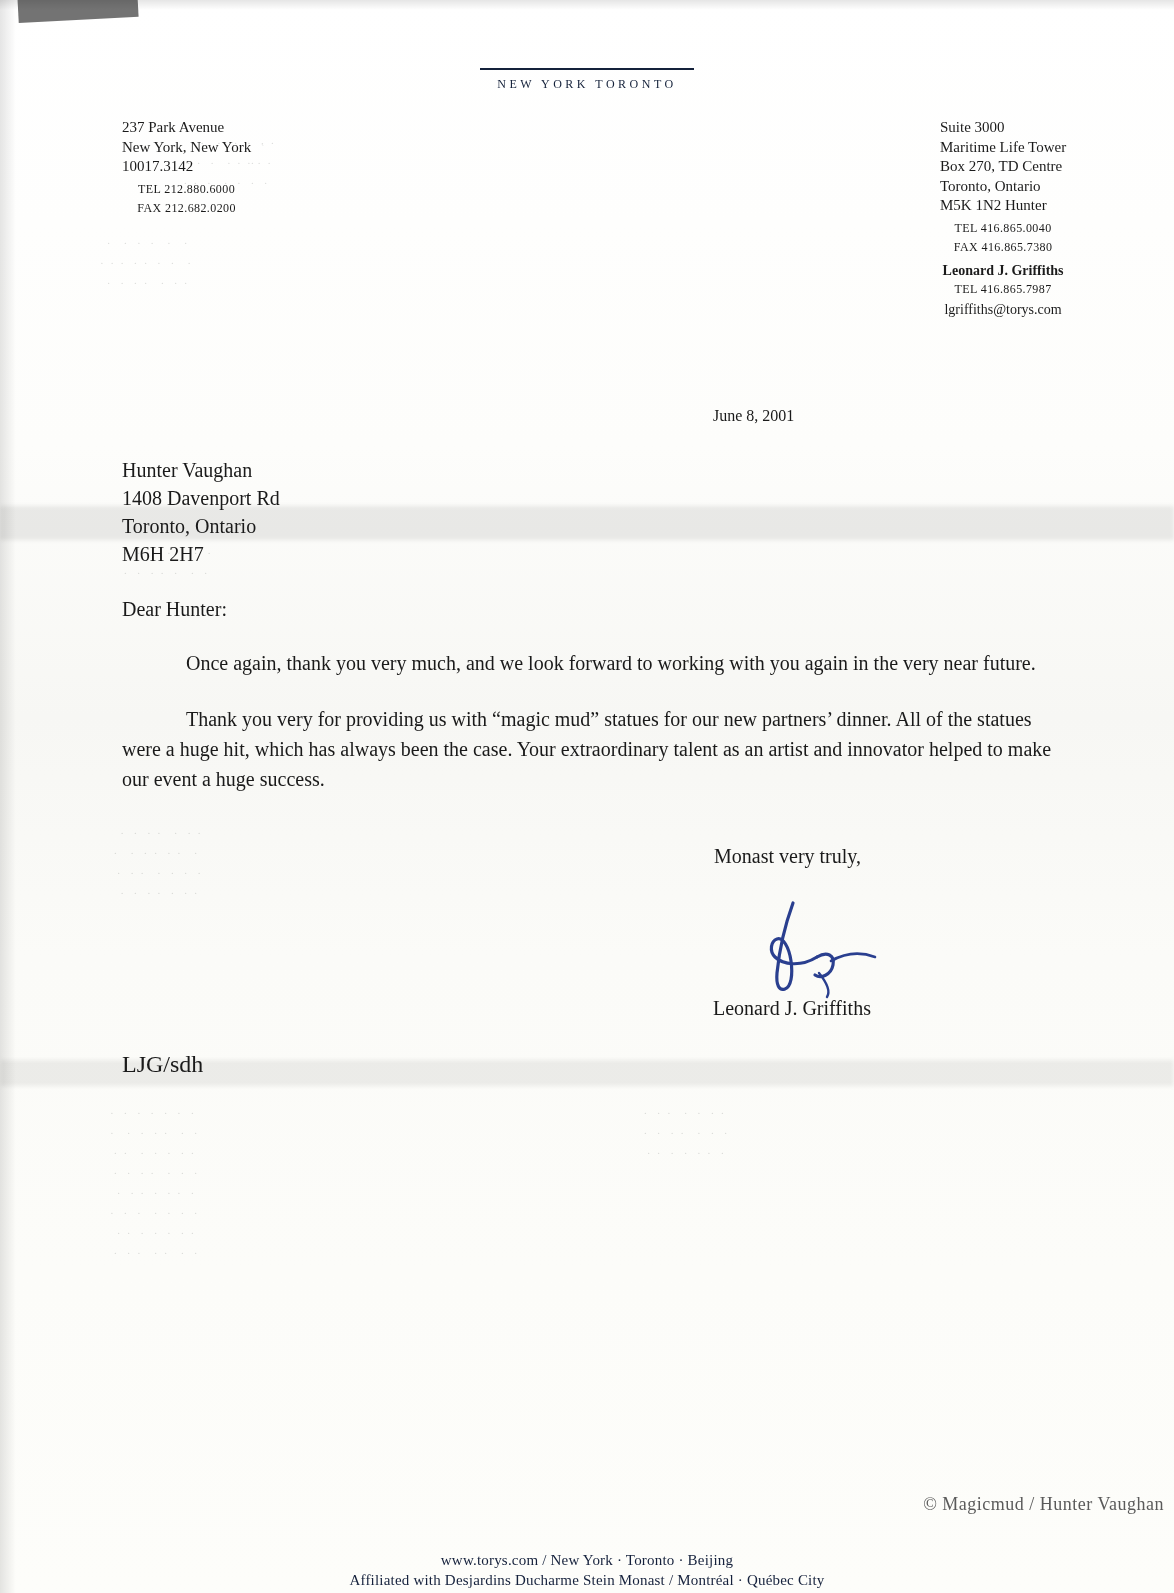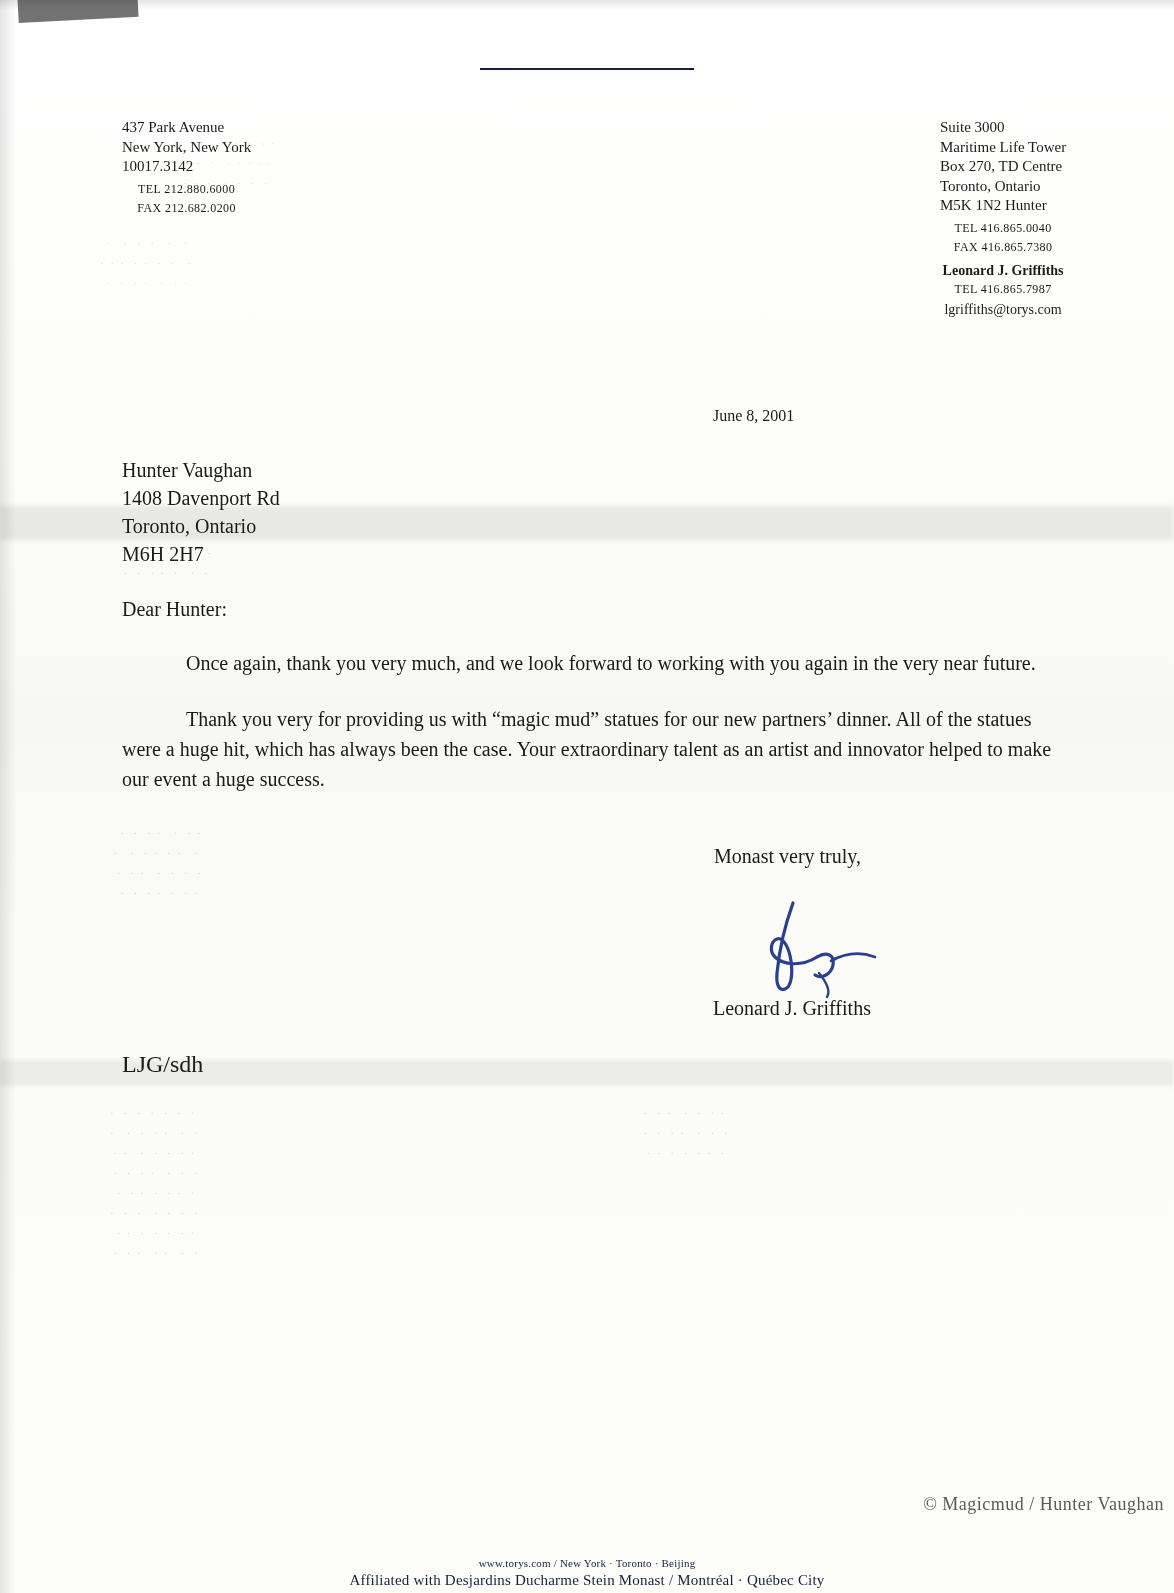--- a/index.html
+++ b/index.html
@@ -180,21 +180,21 @@
   }
 
   .footer {
     position: absolute;
     bottom: 4px;
     left: 0;
     right: 0;
     text-align: center;
     color: #15213c;
   }
-  .footer-line1 { font-size: 11px; letter-spacing: 0.2px; }
+  .footer-line1 { font-size: 15px; letter-spacing: 0.2px; }
   .footer-line2 { font-size: 15px; letter-spacing: 0.2px; margin-top: 3px; }
 </style>
 </head>
 <body>
 
 <div class="scan">
 
   <div class="band band-a"></div>
   <div class="band band-b"></div>
 
@@ -221,25 +221,26 @@
   <div class="ghost" style="top:1100px; left:640px;">   .  .   .   .    .  .   .
   .   .   .    .  .   .   . 
    .   .  .   .   .   .  .  </div>
 
   <div class="corner-tape"></div>
   <div class="edge-shadow-left"></div>
   <div class="edge-shadow-top"></div>
 
   <div class="letterhead">
     <div class="brand-rule"></div>
+    <div class="brand-sub">NEW YORK  TORONTO</div>
   </div>
 
   <div class="addr addr-left">
     <div class="blk">
-      <div>437 Park Avenue</div>
+      <div>237 Park Avenue</div>
       <div>New York, New York</div>
       <div>10017.3142</div>
     </div>
     <div class="blk sc">
       <div>TEL 212.880.6000</div>
       <div>FAX 212.682.0200</div>
     </div>
   </div>
 
   <div class="addr addr-right">

